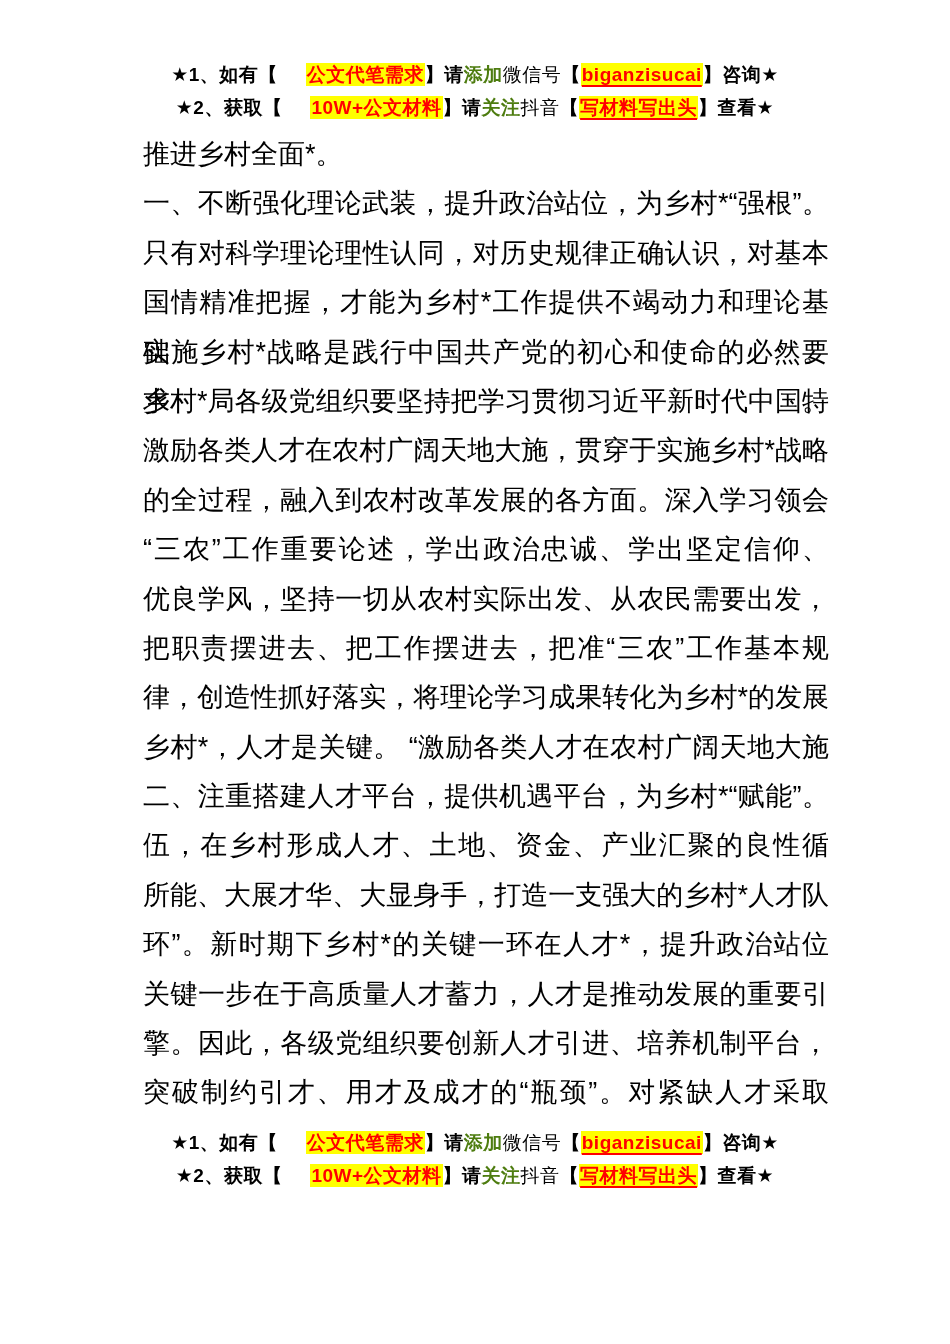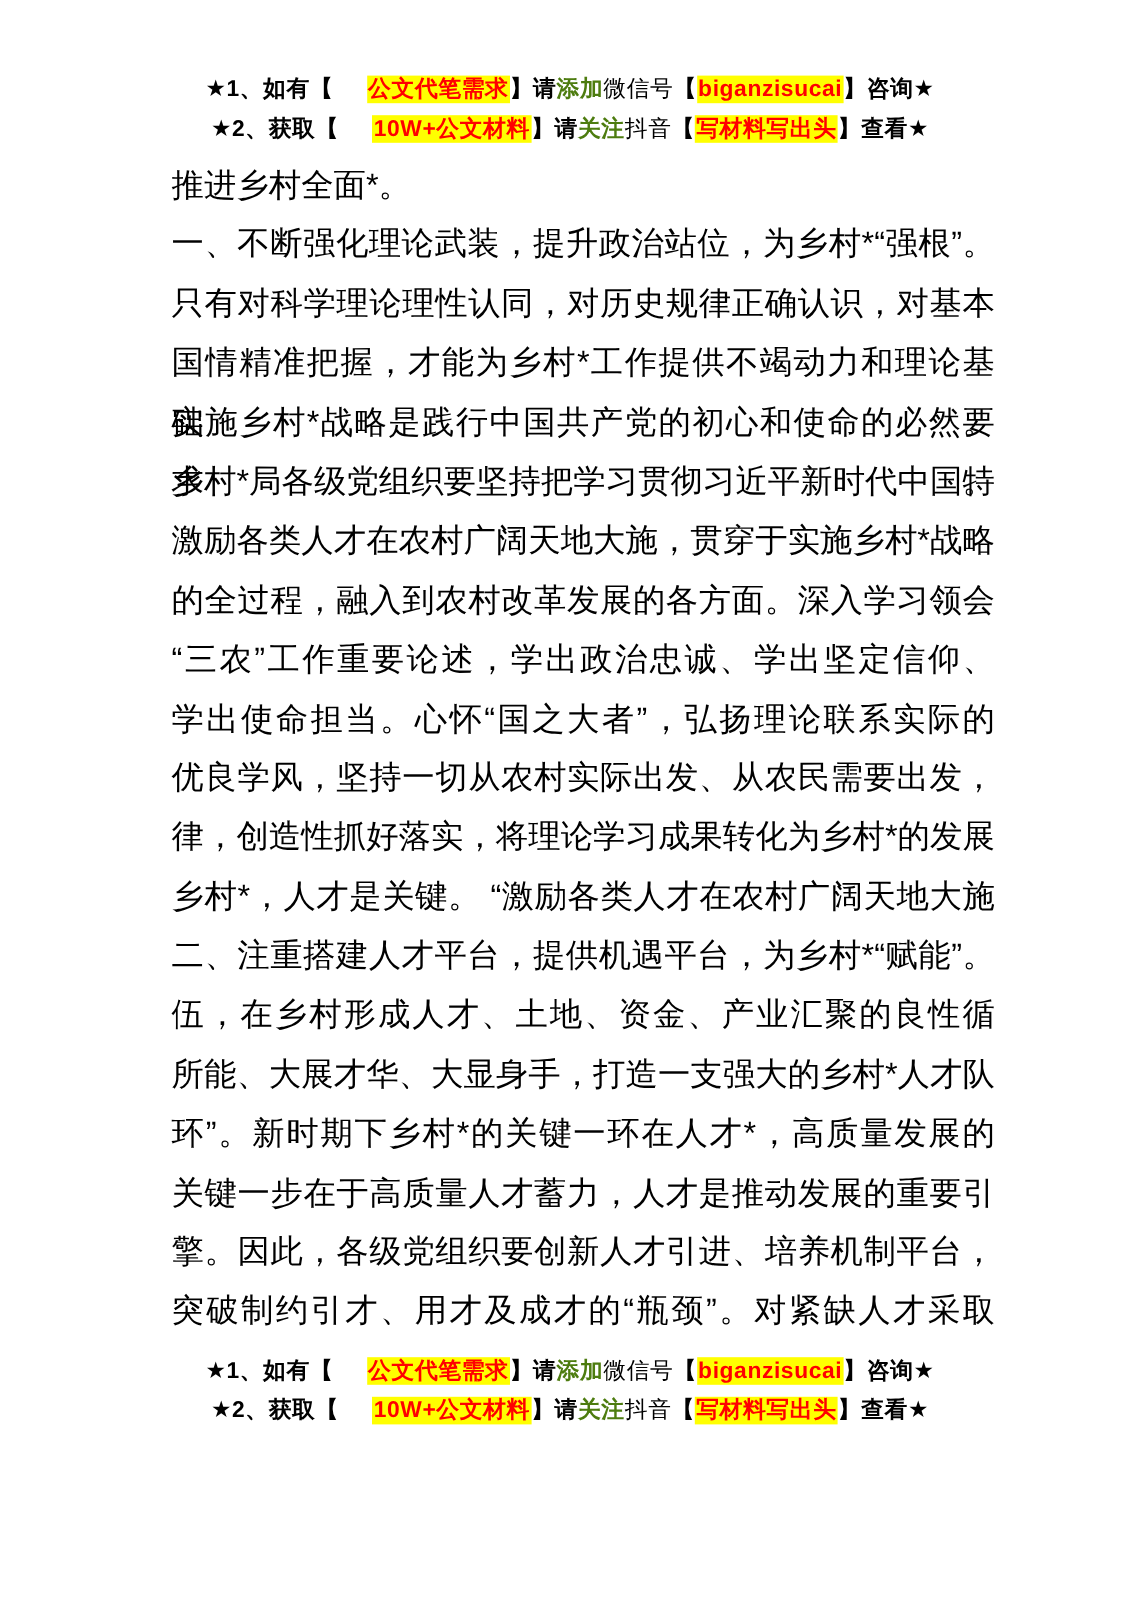--- a/index.html
+++ b/index.html
@@ -41,20 +41,21 @@
     color: #ff0000;
     background: #ffff00;
     padding: 1px 1px;
     margin-left: 28px;
   }
   .bp-hl-underline {
     font-weight: 700;
     color: #ff0000;
     background: #ffff00;
     padding: 1px 1px;
+    text-decoration: underline;
     text-decoration-color: #ff0000;
     text-decoration-thickness: 2px;
     text-underline-offset: 4px;
   }
   
   .doc-body {
     width: 686px;
     margin: 6px 0 0 143px;
     font-size: 27px;
     color: #000000;
@@ -87,28 +88,28 @@
   <div class="doc-body">
       <div class="line short">推进乡村全面*。</div>
       <div class="line fill">一、不断强化理论武装，提升政治站位，为乡村*“强根”。</div>
       <div class="line fill">只有对科学理论理性认同，对历史规律正确认识，对基本</div>
       <div class="line fill">国情精准把握，才能为乡村*工作提供不竭动力和理论基础。</div>
       <div class="line fill">实施乡村*战略是践行中国共产党的初心和使命的必然要求。</div>
       <div class="line fill">乡村*局各级党组织要坚持把学习贯彻习近平新时代中国特</div>
       <div class="line fill">激励各类人才在农村广阔天地大施，贯穿于实施乡村*战略</div>
       <div class="line fill">的全过程，融入到农村改革发展的各方面。深入学习领会</div>
       <div class="line fill">“三农”工作重要论述，学出政治忠诚、学出坚定信仰、</div>
-      <div class="line fill">学出使命担当。心怀“国之大者”，弘扬理论联系实际的</div>
       <div class="line fill">优良学风，坚持一切从农村实际出发、从农民需要出发，</div>
+      <div class="line fill">把职责摆进去、把工作摆进去，把准“三农”工作基本规</div>
       <div class="line fill">律，创造性抓好落实，将理论学习成果转化为乡村*的发展</div>
       <div class="line fill">乡村*，人才是关键。 “激励各类人才在农村广阔天地大施</div>
       <div class="line fill">二、注重搭建人才平台，提供机遇平台，为乡村*“赋能”。</div>
       <div class="line fill">伍，在乡村形成人才、土地、资金、产业汇聚的良性循</div>
       <div class="line fill">所能、大展才华、大显身手，打造一支强大的乡村*人才队</div>
-      <div class="line fill">环”。新时期下乡村*的关键一环在人才*，高质量发展的</div>
+      <div class="line fill">环”。新时期下乡村*的关键一环在人才*，提升政治站位</div>
       <div class="line fill">关键一步在于高质量人才蓄力，人才是推动发展的重要引</div>
       <div class="line fill">擎。因此，各级党组织要创新人才引进、培养机制平台，</div>
       <div class="line fill">突破制约引才、用才及成才的“瓶颈”。对紧缺人才采取</div>
     </div>
 
   <div class="banner banner-bottom">
       <div class="banner-line"><span class="bp-bold">★1、如有【</span><span class="bp-hl">公文代笔需求</span><span class="bp-bold">】请</span><span class="bp-bold-underline">添加</span><span class="bp-regular">微信号</span><span class="bp-bold">【</span><span class="bp-hl-underline">biganzisucai</span><span class="bp-bold">】咨询★</span></div>
       <div class="banner-line"><span class="bp-bold">★2、获取【</span><span class="bp-hl">10W+公文材料</span><span class="bp-bold">】请</span><span class="bp-bold-underline">关注</span><span class="bp-regular">抖音</span><span class="bp-bold">【</span><span class="bp-hl-underline">写材料写出头</span><span class="bp-bold">】查看★</span></div>
     </div>
 

